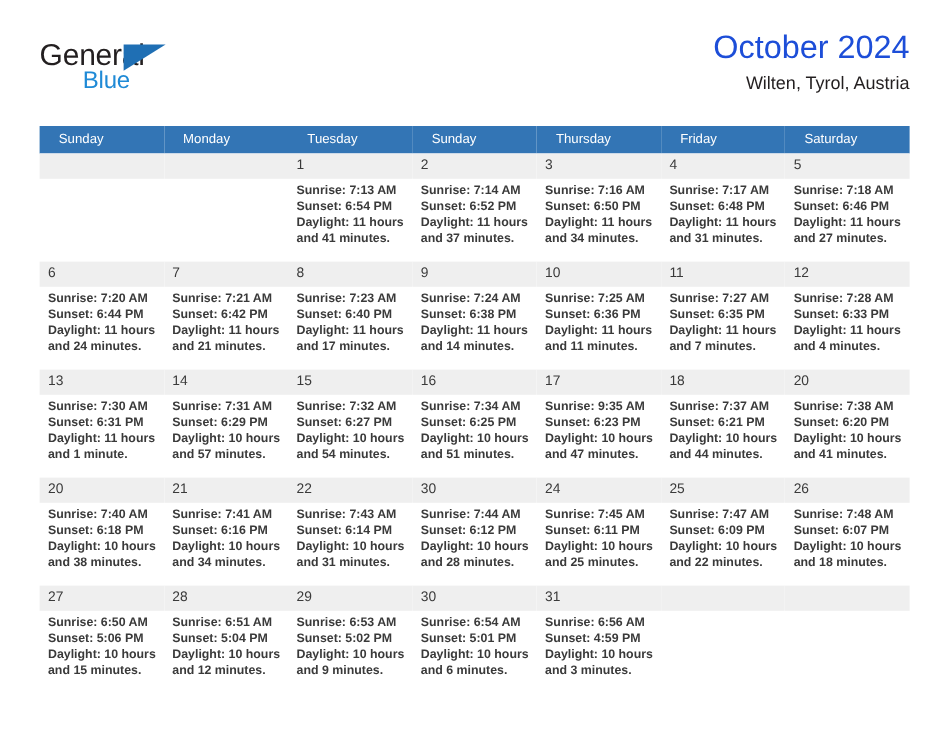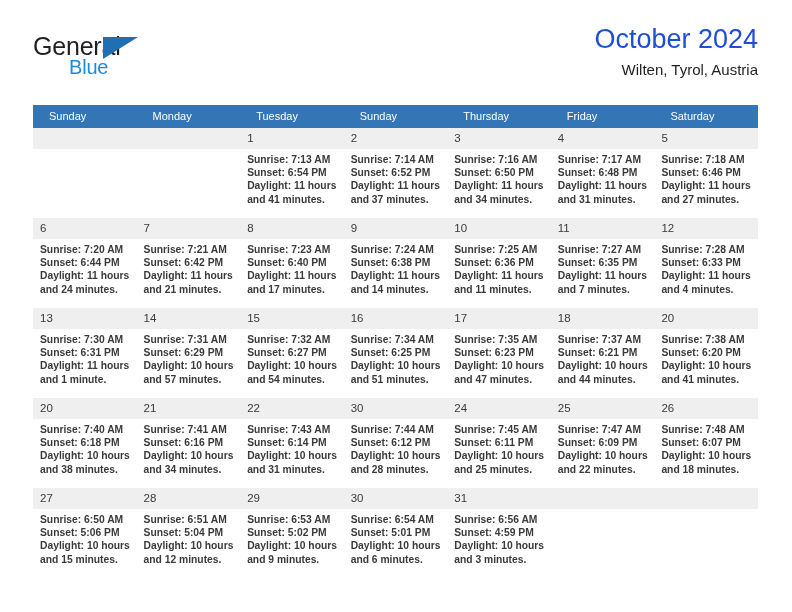--- a/index.html
+++ b/index.html
@@ -333,21 +333,21 @@
               <div class="info">
                 <div>Sunrise: 7:34 AM</div>
                 <div>Sunset: 6:25 PM</div>
                 <div>Daylight: 10 hours</div>
                 <div>and 51 minutes.</div>
               </div>
             </td>
             <td class="daycell">
               <div class="daynum">17</div>
               <div class="info">
-                <div>Sunrise: 7:35 AM</div>
+                <div>Sunrise: 9:35 AM</div>
                 <div>Sunset: 6:23 PM</div>
                 <div>Daylight: 10 hours</div>
                 <div>and 47 minutes.</div>
               </div>
             </td>
             <td class="daycell">
               <div class="daynum">18</div>
               <div class="info">
                 <div>Sunrise: 7:37 AM</div>
                 <div>Sunset: 6:21 PM</div>

